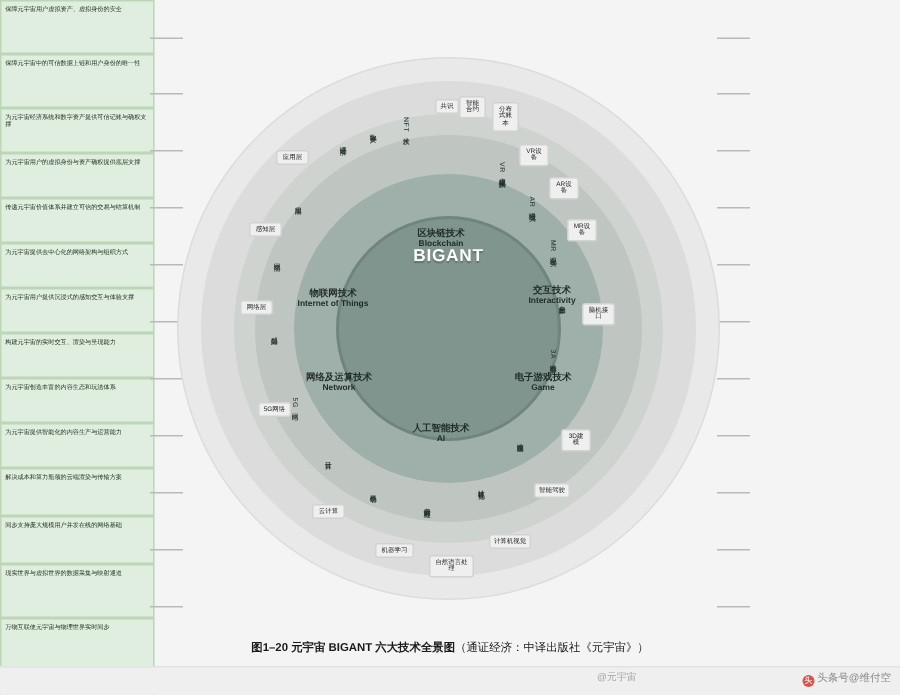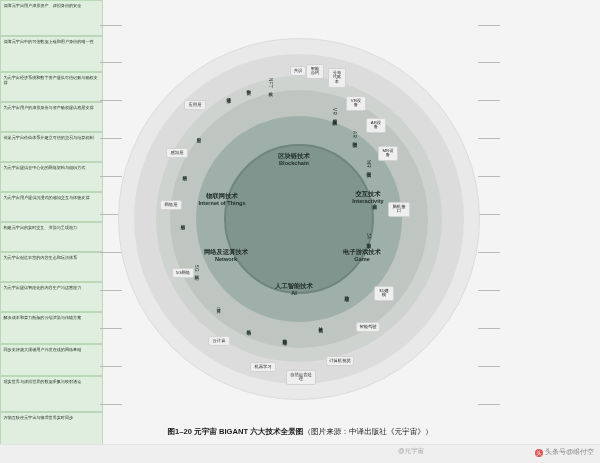--- a/index.html
+++ b/index.html
@@ -174,20 +174,21 @@
   <div class="conn" style="left:478px;top:404px;width:22px;height:1px;"></div>
 
   <div class="ring" id="ring-outer"></div>
   <div class="ring" id="ring-outer2"></div>
   <div class="ring" id="ring-mid"></div>
   <div class="ring" id="ring-mid2"></div>
   <div class="ring" id="ring-inner"></div>
   <div class="ring" id="ring-core"></div>
 
   <div id="core-label">
+    <div class="en">BIGANT</div>
   </div>
 
   <div class="pillar" style="left:262px;top:152px;">
     <div>区块链技术</div>
     <div class="en">Blockchain</div>
   </div>
   <div class="pillar" style="left:336px;top:190px;">
     <div>交互技术</div>
     <div class="en">Interactivity</div>
   </div>
@@ -255,21 +256,21 @@
   <div class="lbox" style="left:4px;top:236px;width:96px;height:24px;">为元宇宙创造丰富的内容生态和玩法体系</div>
   <div class="lbox" style="left:4px;top:263px;width:96px;height:24px;">为元宇宙提供智能化的内容生产与运营能力</div>
   <div class="lbox" style="left:4px;top:290px;width:96px;height:26px;">解决成本和算力瓶颈的云端渲染与传输方案</div>
   <div class="lbox" style="left:4px;top:319px;width:96px;height:26px;">同步支持庞大规模用户并发在线的网络基础</div>
   <div class="lbox" style="left:4px;top:348px;width:96px;height:30px;">现实世界与虚拟世界的数据采集与映射通道</div>
   <div class="lbox" style="left:4px;top:381px;width:96px;height:34px;">万物互联使元宇宙与物理世界实时同步</div>
 
   <div class="rbox" style="left:500px;top:8px;width:96px;height:30px;">实现元宇宙中的价值流转与经济闭环</div>
 
   <div id="caption">
-    <span>图1–20  元宇宙 BIGANT 六大技术全景图</span><span class="normal">（图片来源：中译出版社《元宇宙》）</span>
+    <span>图1–20  元宇宙 BIGANT 六大技术全景图</span><span class="normal">（通证经济：中译出版社《元宇宙》）</span>
   </div>
 
   <div id="footer-bar"></div>
   <div id="wm-center">@元宇宙</div>
   <div id="watermark">
     <span class="toutiao">头</span><span>头条号@维付空</span>
   </div>
 
 </div>
 

